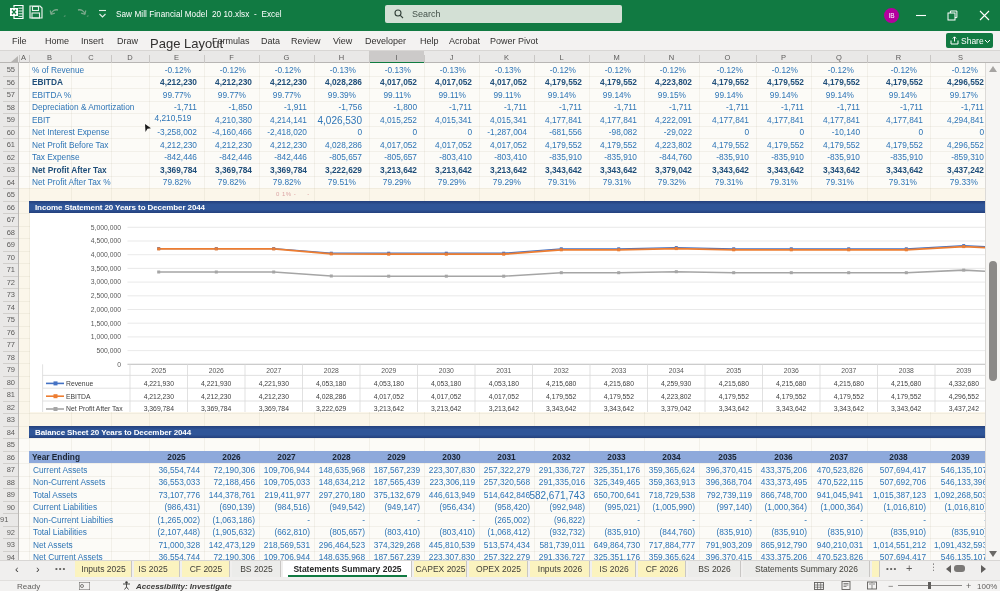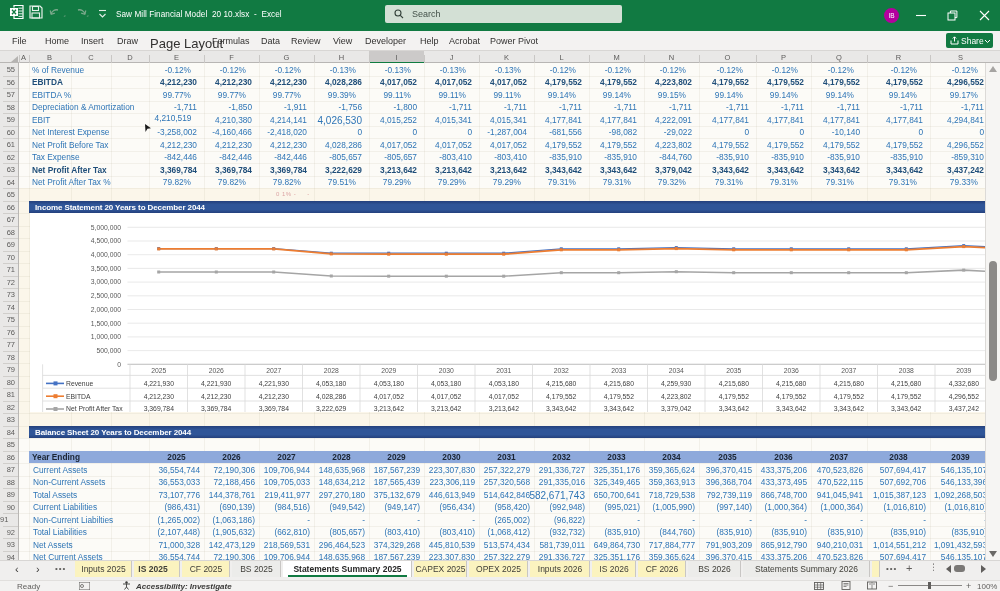--- a/index.html
+++ b/index.html
@@ -747,21 +747,21 @@
     <div class="abs" style="left:3px;top:487.5px;width:16px;height:1px;background:#d0cecb;"></div>
     <div class="abs" style="left:0px;top:489.5px;width:15px;text-align:right;font-size:7.5px;color:#5c5b5a;">94</div>
   </div>
 <div class="abs" style="left:0px;top:560px;width:1000px;height:20px;background:#f0efee;border-top:1px solid #d8d6d4;"></div>
 <div class="abs" style="left:15px;top:562.5px;font-size:11px;color:#3b3a39;">‹</div>
 <div class="abs" style="left:36px;top:562.5px;font-size:11px;color:#3b3a39;">›</div>
 <div class="abs" style="left:55px;top:564px;font-size:8px;color:#605e5c;letter-spacing:1px;">•••</div>
 <div class="abs" style="left:75px;top:561px;width:57px;height:16px;background:#fbf3bf;border-right:1px solid #c8c6c4;"></div>
 <div class="abs" style="left:75px;top:563.5px;width:57px;text-align:center;font-size:8.5px;font-weight:normal;color:#3f3e38;white-space:nowrap;overflow:hidden;">Inputs 2025</div>
 <div class="abs" style="left:134px;top:561px;width:46px;height:16px;background:#fbf3bf;border-right:1px solid #c8c6c4;"></div>
-<div class="abs" style="left:134px;top:563.5px;width:38px;text-align:center;font-size:8.5px;font-weight:bold;color:#3f3e38;white-space:nowrap;overflow:hidden;">IS 2025</div>
+<div class="abs" style="left:134px;top:563.5px;width:38px;text-align:center;font-size:8.5px;font-weight:normal;color:#3f3e38;white-space:nowrap;overflow:hidden;">IS 2025</div>
 <div class="abs" style="left:182px;top:561px;width:48px;height:16px;background:#fbf3bf;border-right:1px solid #c8c6c4;"></div>
 <div class="abs" style="left:182px;top:563.5px;width:48px;text-align:center;font-size:8.5px;font-weight:normal;color:#3f3e38;white-space:nowrap;overflow:hidden;">CF 2025</div>
 <div class="abs" style="left:232px;top:561px;width:49px;height:16px;background:#ececea;border-right:1px solid #c8c6c4;"></div>
 <div class="abs" style="left:232px;top:563.5px;width:49px;text-align:center;font-size:8.5px;font-weight:normal;color:#3f3e38;white-space:nowrap;overflow:hidden;">BS 2025</div>
 <div class="abs" style="left:283px;top:561px;width:129px;height:16px;background:#ffffff;border-right:1px solid #c8c6c4;"></div>
 <div class="abs" style="left:283px;top:563.5px;width:129px;text-align:center;font-size:8.5px;font-weight:bold;color:#262626;white-space:nowrap;overflow:hidden;">Statements Summary 2025</div>
 <div class="abs" style="left:288px;top:574.5px;width:119px;height:2px;background:#117a42;"></div>
 <div class="abs" style="left:414px;top:561px;width:53px;height:16px;background:#fbf3bf;border-right:1px solid #c8c6c4;"></div>
 <div class="abs" style="left:414px;top:563.5px;width:53px;text-align:center;font-size:8.5px;font-weight:normal;color:#3f3e38;white-space:nowrap;overflow:hidden;">CAPEX 2025</div>
 <div class="abs" style="left:469px;top:561px;width:59px;height:16px;background:#fbf3bf;border-right:1px solid #c8c6c4;"></div>

